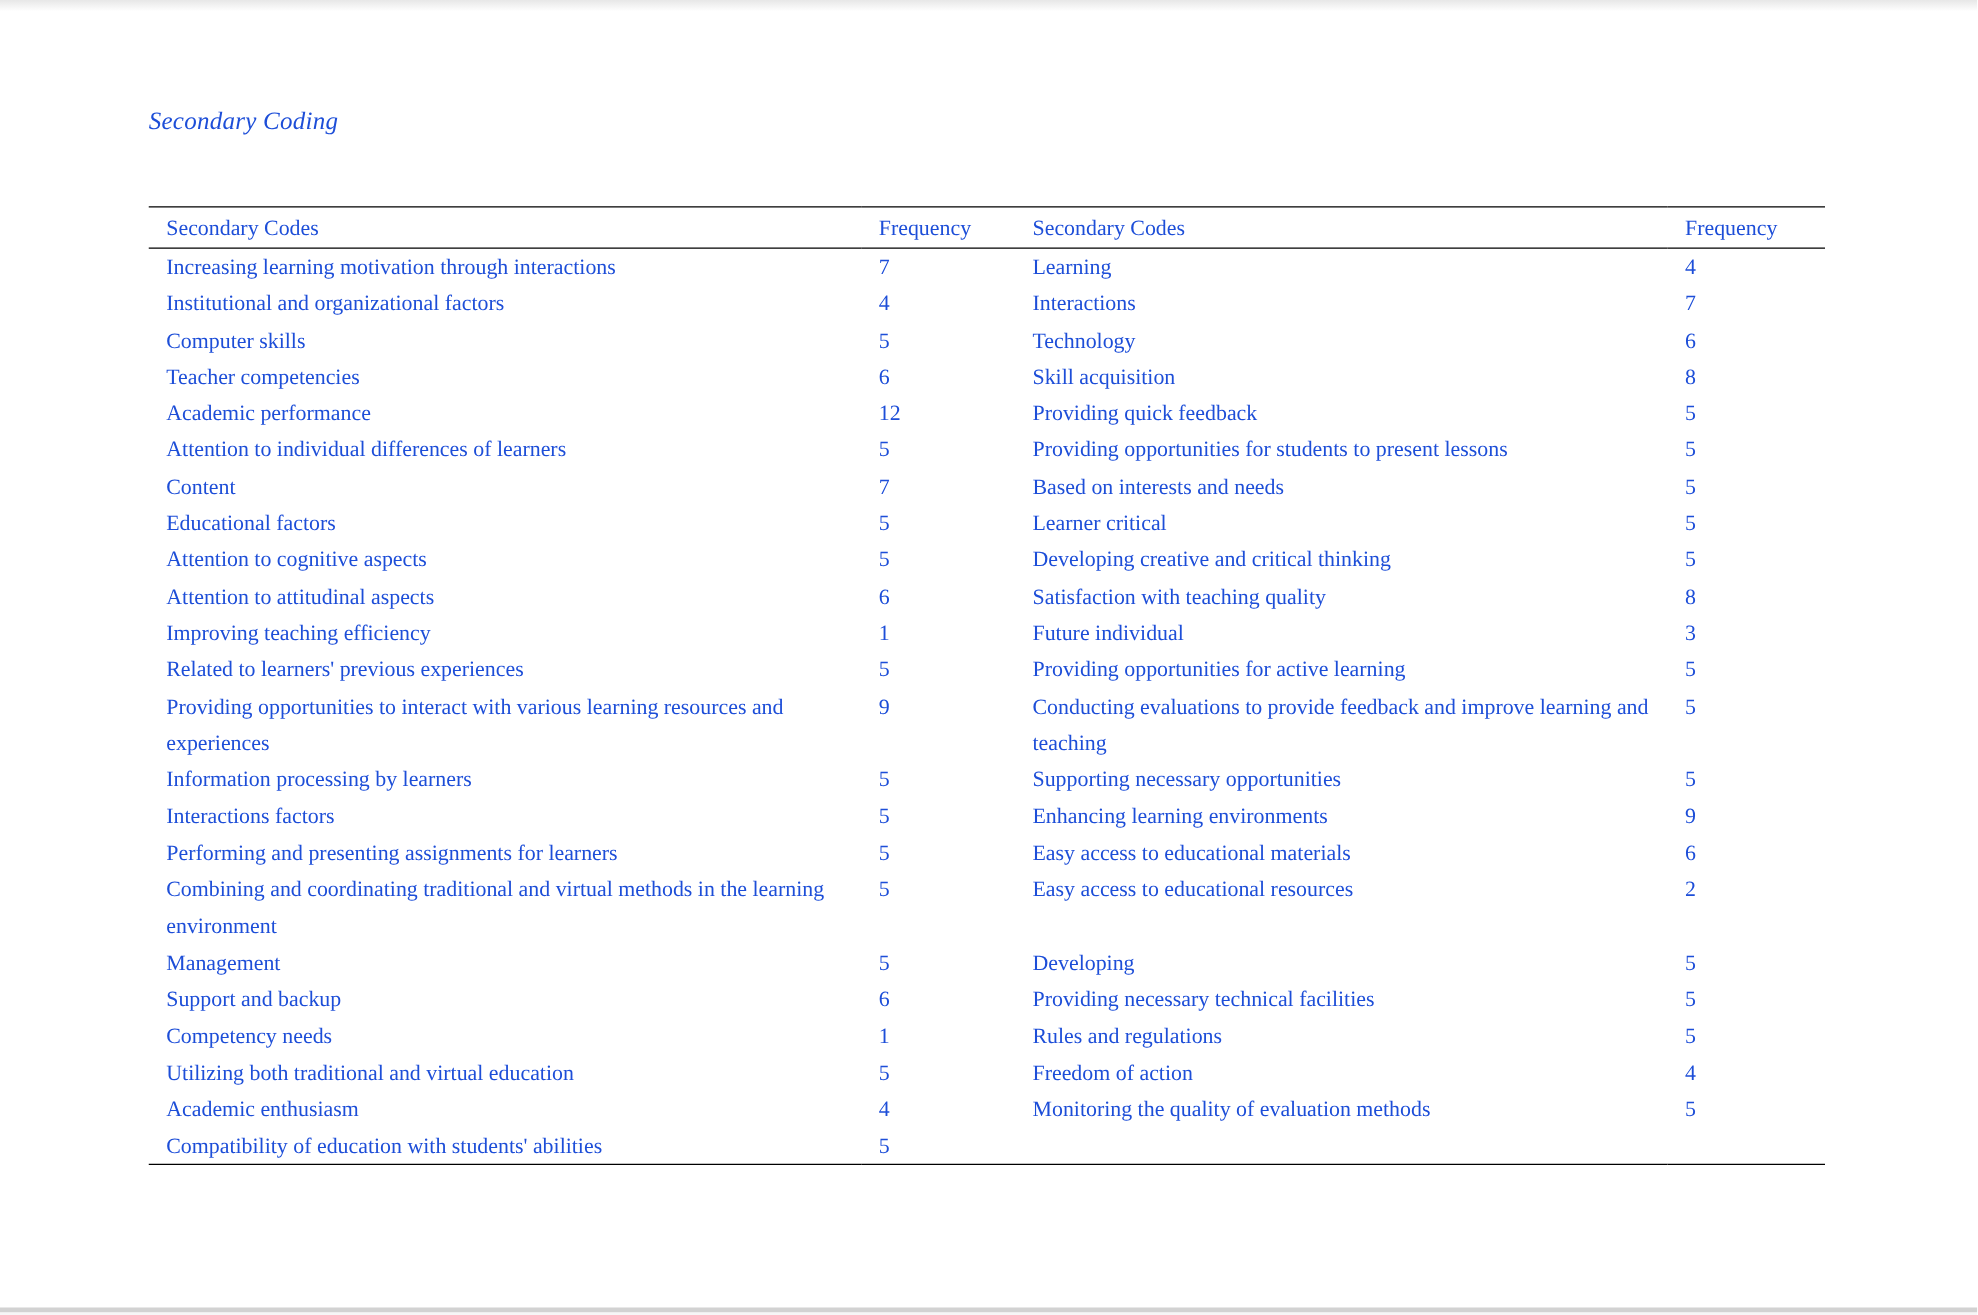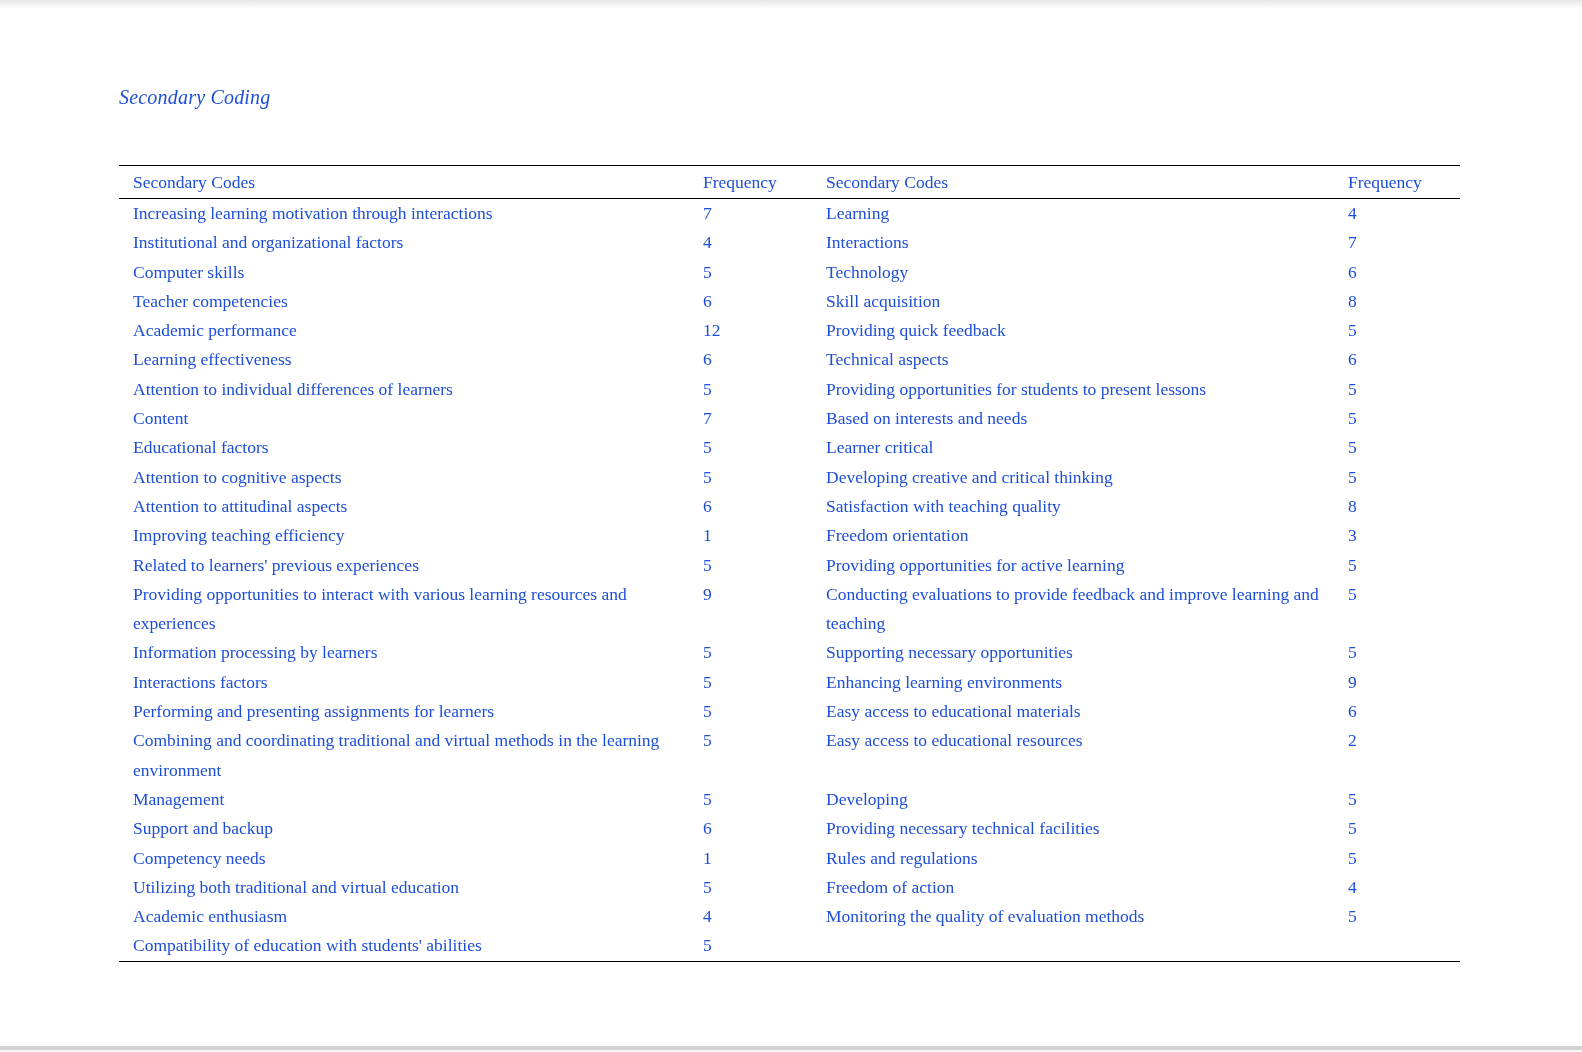--- a/index.html
+++ b/index.html
@@ -122,26 +122,20 @@
           <td>Skill acquisition</td>
           <td>8</td>
         </tr>
         <tr>
           <td>Academic performance</td>
           <td>12</td>
           <td>Providing quick feedback</td>
           <td>5</td>
         </tr>
         <tr>
-          <td>Learning effectiveness</td>
-          <td>6</td>
-          <td>Technical aspects</td>
-          <td>6</td>
-        </tr>
-        <tr>
           <td>Attention to individual differences of learners</td>
           <td>5</td>
           <td>Providing opportunities for students to present lessons</td>
           <td>5</td>
         </tr>
         <tr>
           <td>Content</td>
           <td>7</td>
           <td>Based on interests and needs</td>
           <td>5</td>
@@ -160,21 +154,21 @@
         </tr>
         <tr>
           <td>Attention to attitudinal aspects</td>
           <td>6</td>
           <td>Satisfaction with teaching quality</td>
           <td>8</td>
         </tr>
         <tr>
           <td>Improving teaching efficiency</td>
           <td>1</td>
-          <td>Freedom orientation</td>
+          <td>Future individual</td>
           <td>3</td>
         </tr>
         <tr>
           <td>Related to learners' previous experiences</td>
           <td>5</td>
           <td>Providing opportunities for active learning</td>
           <td>5</td>
         </tr>
         <tr>
           <td>Providing opportunities to interact with various learning resources and experiences</td>

